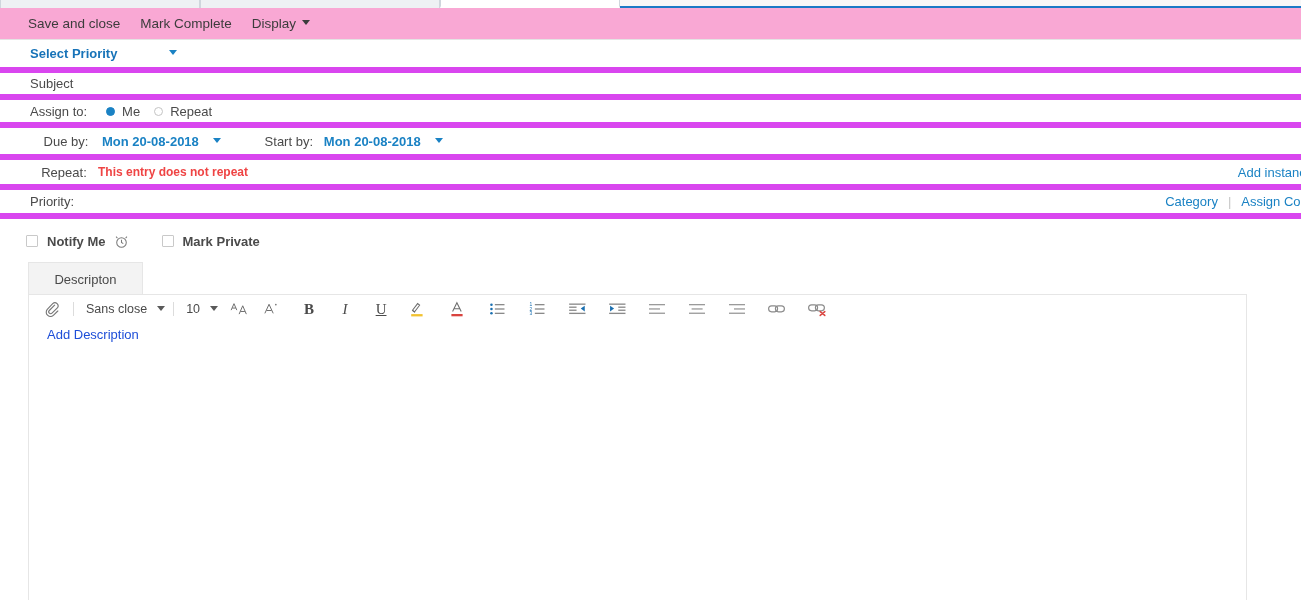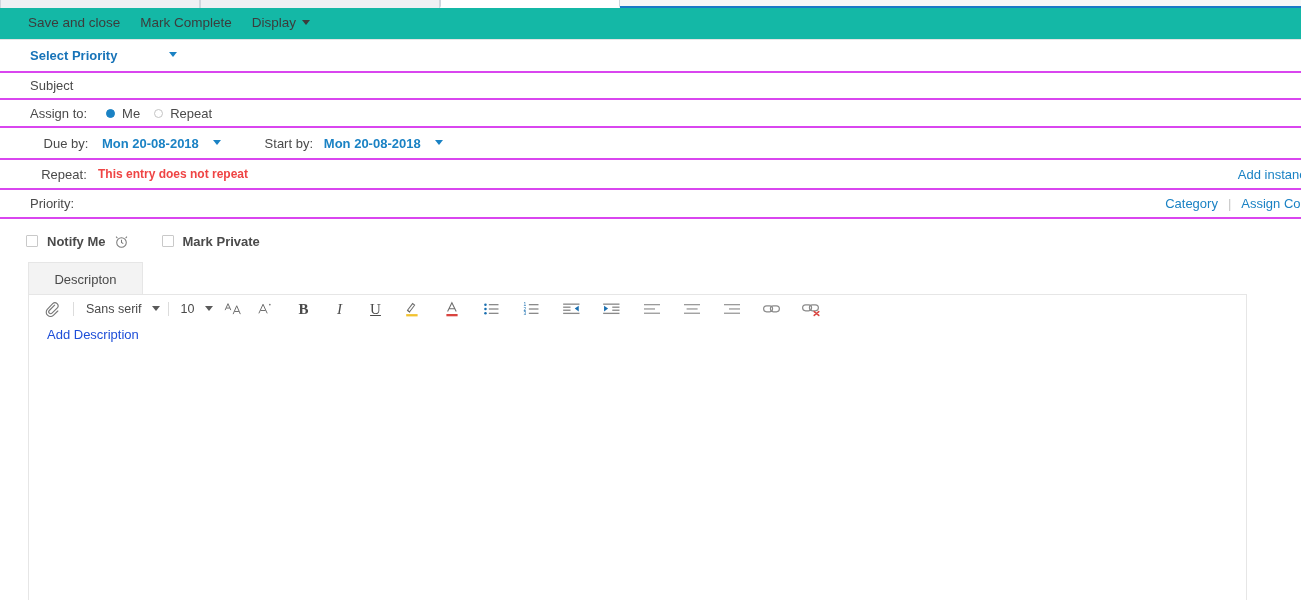--- a/index.html
+++ b/index.html
@@ -22,23 +22,23 @@
     position: absolute; top: 0; height: 8px;
     background: #eef1f4;
     border-left: 1px solid #cfd6dd;
     border-right: 1px solid #cfd6dd;
   }
   .tabstrip .tab.active { background: #ffffff; border-bottom: 2px solid #ffffff; }
 
   
   .action-bar {
     position: absolute; top: 8px; left: 0; width: 1301px; height: 32px;
-    background: #14b8a6;
+    background: #f9a8d4;
     border-bottom: 1px solid #e4e4e4;
-    display: flex; align-items: flex-end;
+    display: flex; align-items: center;
   }
   .action-btn {
     font-size: 13.5px; color: #3c3c3c; padding: 0 10px;
     line-height: 32px; cursor: pointer; white-space: nowrap;
   }
   .action-btn:first-child { margin-left: 18px; }
   .action-btn .caret { margin-left: 6px; }
 
   .caret {
     display: inline-block;
@@ -46,21 +46,21 @@
     border-left: 4.5px solid transparent;
     border-right: 4.5px solid transparent;
     border-top: 5px solid currentColor;
     vertical-align: middle;
     position: relative; top: -1px;
   }
 
   
   .row {
     position: absolute; left: 0; width: 1301px;
-    border-bottom: 2px solid #d946ef;
+    border-bottom: 6px solid #d946ef;
     display: flex; align-items: center;
     background: #fff;
   }
   .row-inner { display: flex; align-items: center; width: 100%; padding-left: 30px; }
 
   .label { font-size: 13px; color: #4a4a4a; white-space: nowrap; text-align: center; }
   .label-muted { font-size: 13px; color: #ef4444; font-weight: bold; }
   .link { font-size: 13px; color: #1a82c4; cursor: pointer; white-space: nowrap; }
   .link-strong { font-size: 13px; color: #1773b8; font-weight: bold; cursor: pointer; }
   .value-link { font-size: 13px; color: #1a82c4; font-weight: bold; cursor: pointer; }
@@ -259,21 +259,21 @@
 
       <div class="tb-btn">
         <svg width="16" height="16" viewBox="0 0 16 16" fill="none" stroke="#787878" stroke-width="1.15" stroke-linecap="round">
           <path d="M10.6 4.2 L5.3 9.5 a1.9 1.9 0 0 0 2.7 2.7 l5.1-5.1 a3.1 3.1 0 0 0-4.4-4.4 L3.5 8.1 a4.3 4.3 0 0 0 6.1 6.1 l4.2-4.2"></path>
         </svg>
       </div>
 
       <div class="tb-sep"></div>
 
       <div class="tb-select" style="margin-left:4px;">
-        <span>Sans serif</span>
+        <span>Sans close</span>
         <span class="caret"></span>
       </div>
 
       <div class="tb-sep"></div>
 
       <div class="tb-select" style="margin-left:4px;">
         <span>10</span>
         <span class="caret"></span>
       </div>
 

